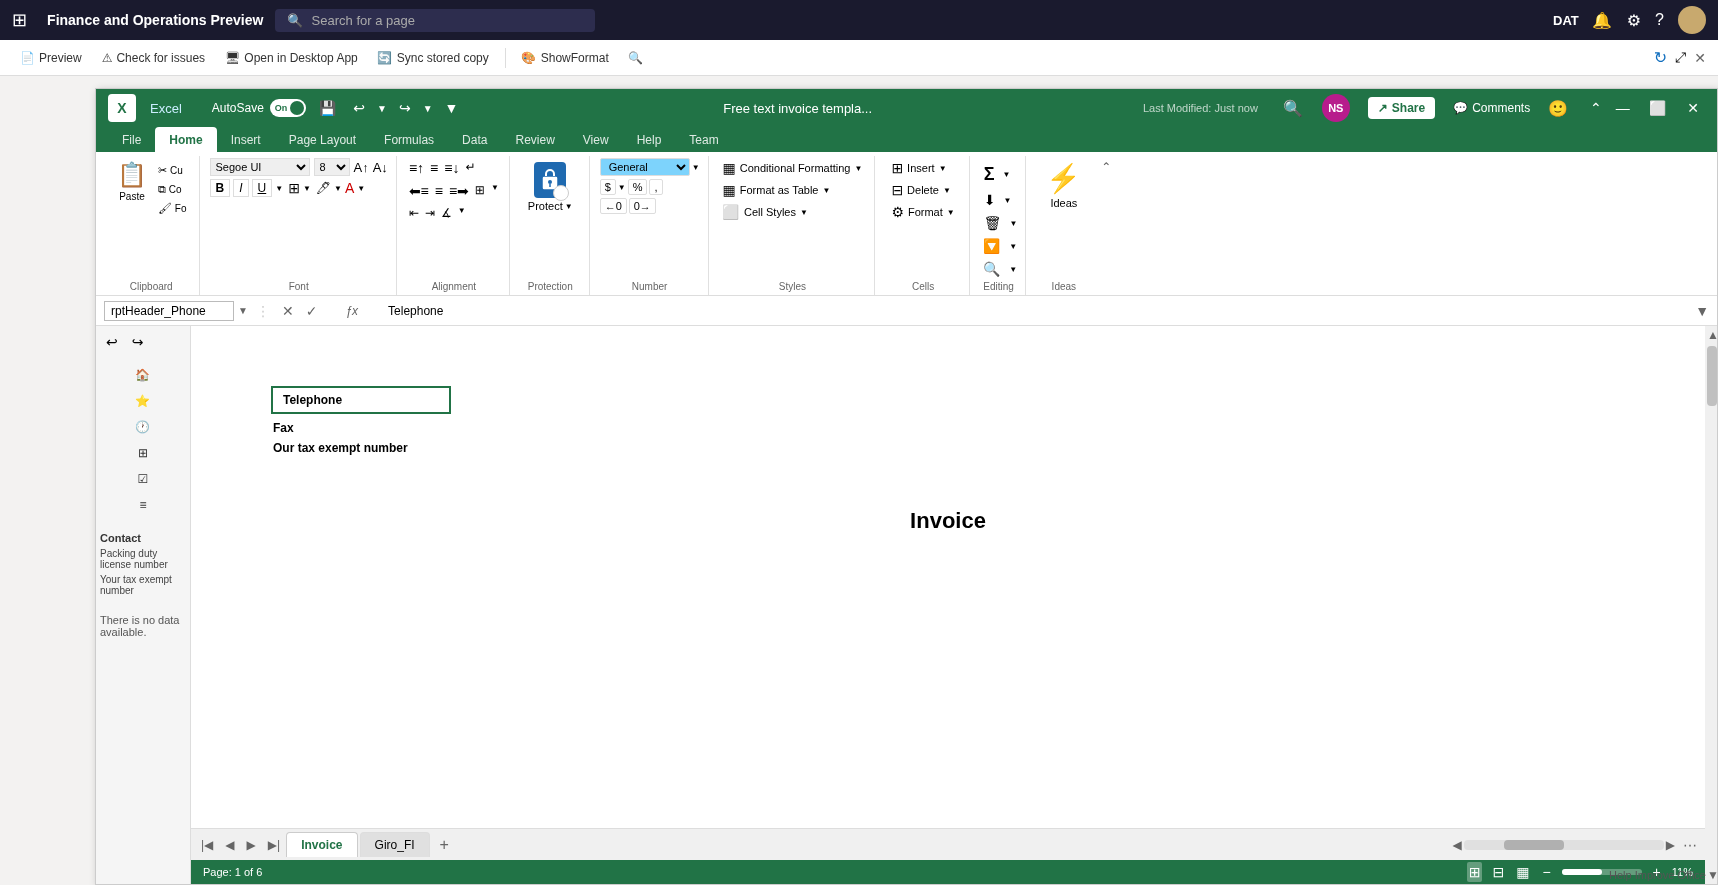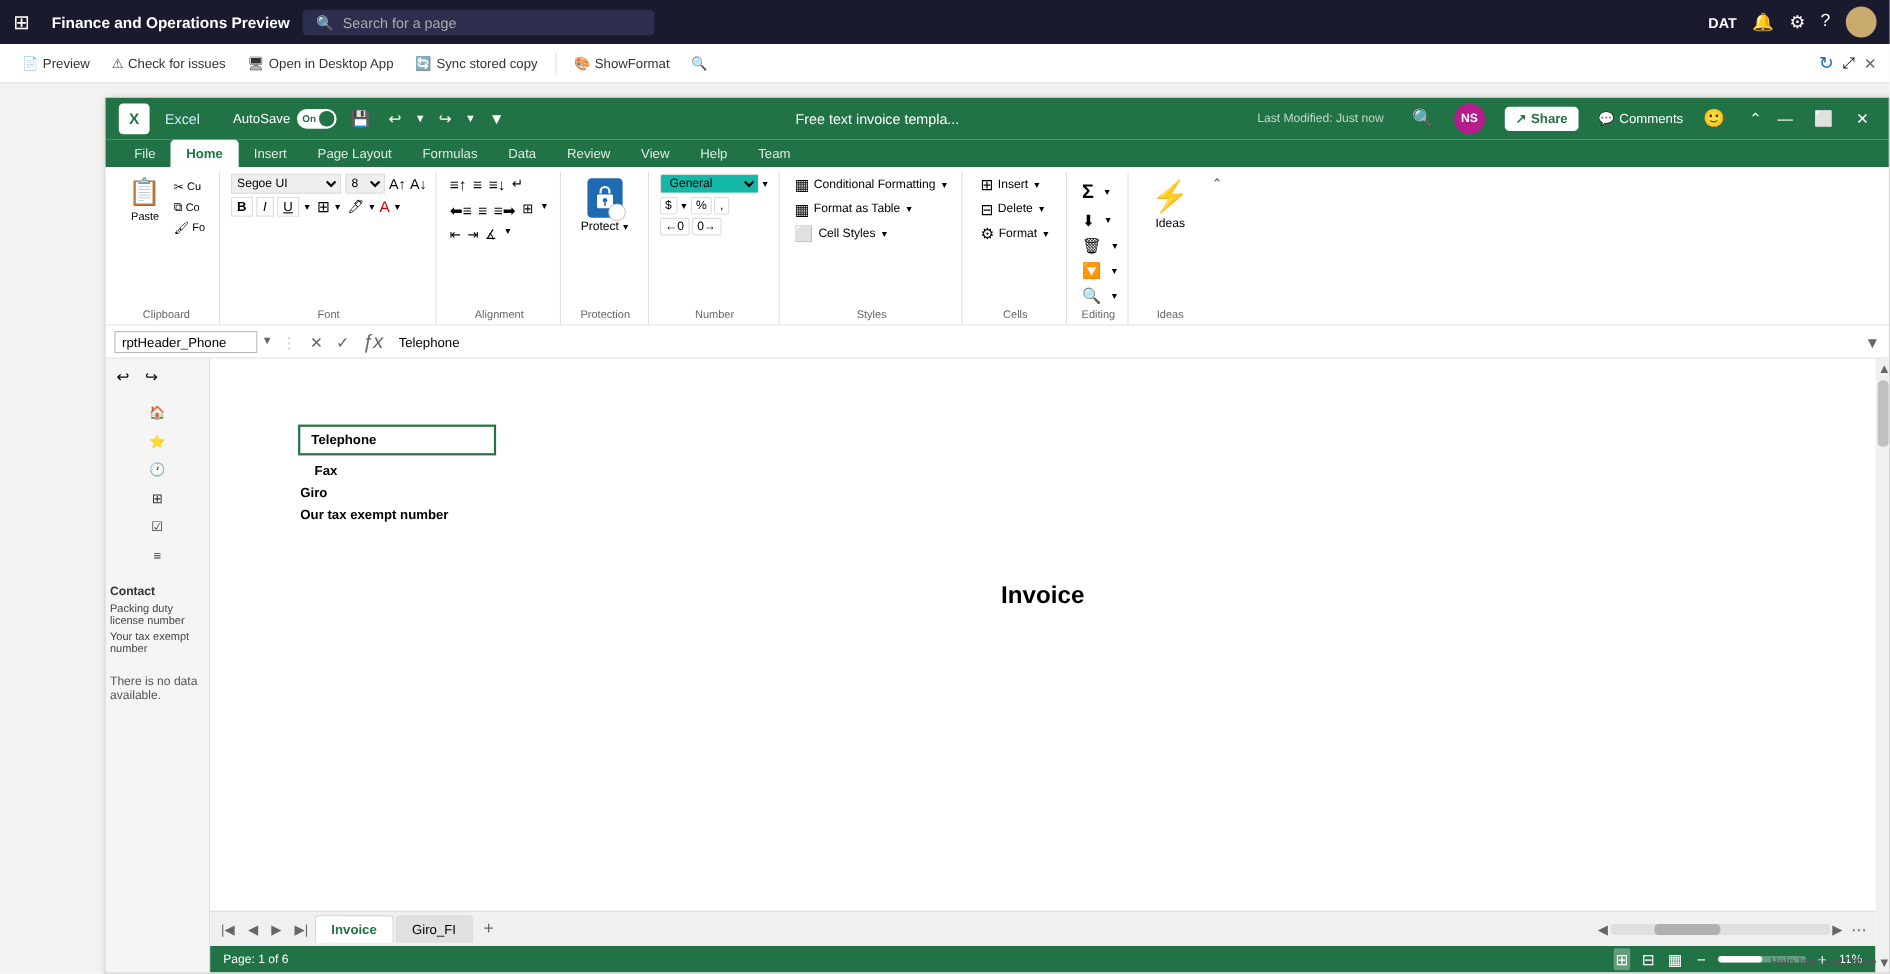--- a/index.html
+++ b/index.html
@@ -109,21 +109,21 @@
     .formula-bar {
       display: flex; align-items: center;
       height: 30px; border-bottom: 1px solid #ddd;
       padding: 0 8px; gap: 4px; background: white;
     }
     .name-box {
       border: 1px solid #bbb; padding: 2px 6px; width: 130px;
       font-size: 12px; background: white;
     }
     .formula-bar-btn { cursor: pointer; color: #666; font-size: 14px; padding: 2px 4px; }
-    .formula-bar-fx { font-style: italic; color: #666; font-size: 18px; margin: 0 4px; }
+    .formula-bar-fx { font-style: italic; color: #666; font-size: 12px; margin: 0 20px; }
     .formula-bar-input { flex: 1; border: none; outline: none; font-size: 12px; padding: 2px 6px; }
     .formula-dropdown-btn { cursor: pointer; color: #666; font-size: 14px; }
 
     
     .excel-main { display: flex; flex: 1; overflow: hidden; }
 
     
     .left-sidebar {
       width: 95px; background: #f5f5f5; border-right: 1px solid #ddd;
       display: flex; flex-direction: column;
@@ -201,21 +201,21 @@
     .ideas-icon { font-size: 28px; color: #9b59b6; }
     .cf-btn {
       display: flex; align-items: center; gap: 4px;
       padding: 2px 4px; border-radius: 2px; cursor: pointer;
       font-size: 11px; white-space: nowrap;
     }
 
     
     .number-select {
       border: 1px solid #ddd; padding: 1px 4px; font-size: 11px;
-      border-radius: 2px; width: 90px; background: #14b8a6;
+      border-radius: 2px; width: 90px; background: #7dd3fc;
     }
     .number-format-row { display: flex; align-items: center; gap: 2px; font-size: 11px; }
     .number-btn { padding: 1px 4px; border: 1px solid #ddd; border-radius: 2px; cursor: pointer; font-size: 11px; }
     .cells-btn {
       display: flex; align-items: center; gap: 4px;
       padding: 2px 6px; border-radius: 2px; cursor: pointer; font-size: 11px;
     }
     .editing-btn { padding: 2px 4px; border-radius: 2px; cursor: pointer; }
     .sigma-btn { font-size: 18px; font-weight: 600; cursor: pointer; }
   </style>
@@ -574,25 +574,22 @@
           <div class="sheet-inner">
 
             <div style="padding: 40px 60px;">
 
               <div style="margin-bottom: 4px;">
                 <div style="display:inline-block; border: 2px solid #217346; padding: 5px 10px; min-width: 180px; background:white;">
                   <span style="font-weight:700;font-size:12px;">Telephone</span>
                 </div>
               </div>
 
-              <div style="padding: 3px 0; margin-left: 15px;">
+              <div style="padding: 3px 0; margin-left: 2px;">
                 <span style="font-weight:700;font-size:12px;">Fax</span>
-              </div>
-              <div style="padding: 3px 0; margin-left: 2px;">
-                <span style="font-weight:700;font-size:12px;">Giro</span>
               </div>
               <div style="padding: 3px 0; margin-left: 2px;">
                 <span style="font-weight:700;font-size:12px;">Our tax exempt number</span>
               </div>
 
               <div style="text-align:center;margin-top: 50px;">
                 <span style="font-size:22px;font-weight:900;">Invoice</span>
               </div>
             </div>
           </div>

